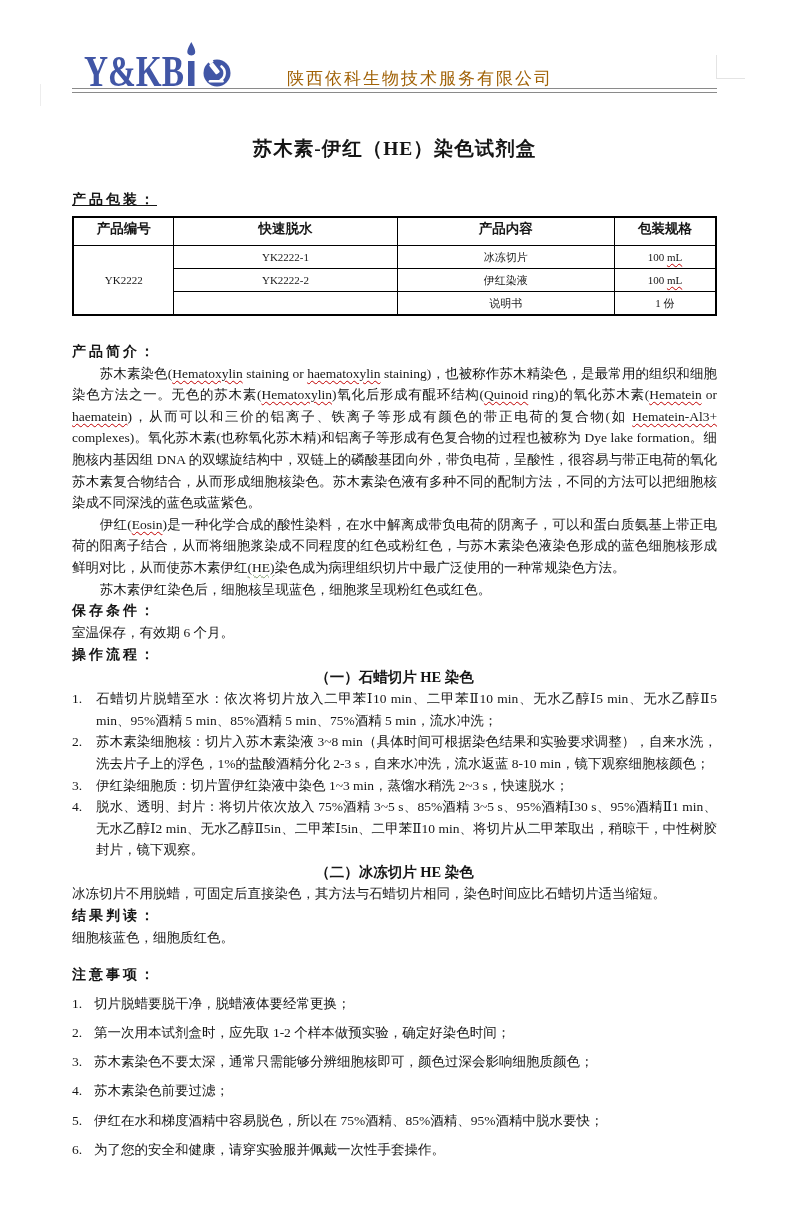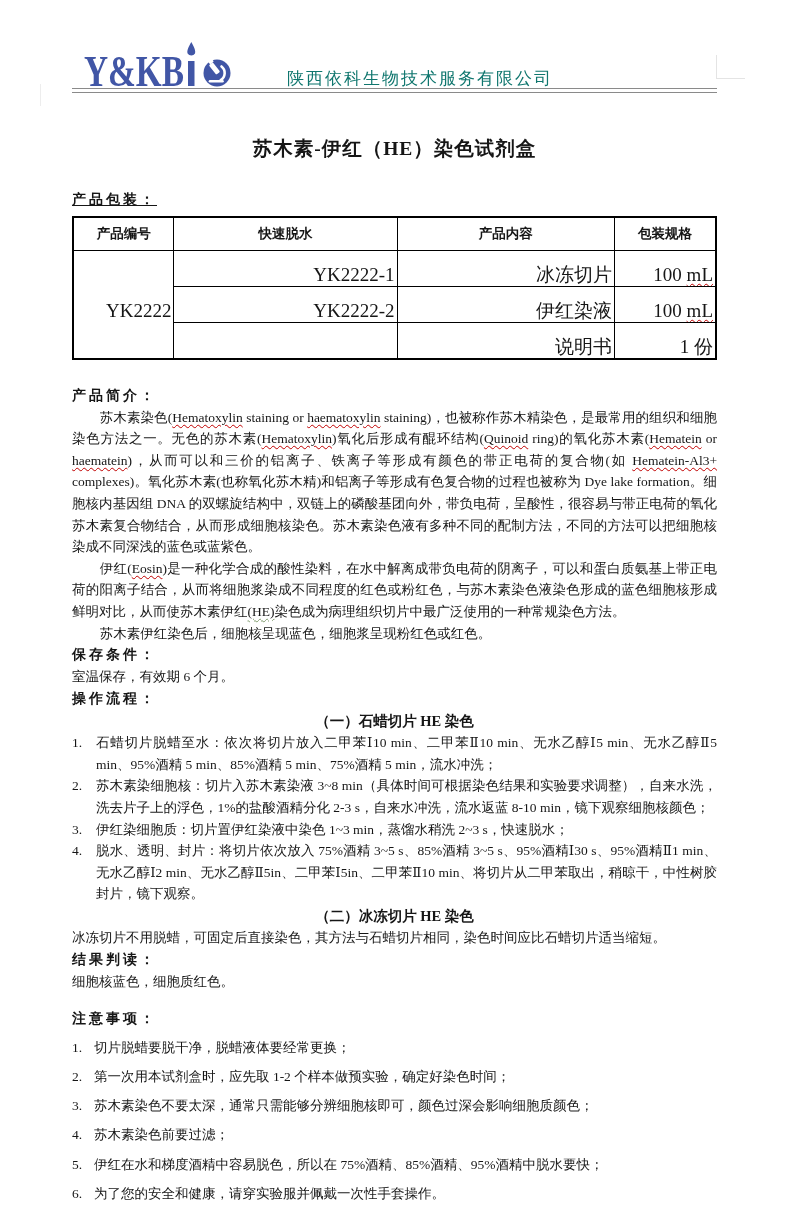--- a/index.html
+++ b/index.html
@@ -4,40 +4,40 @@
 <style>
   html,body{margin:0;padding:0;background:#ffffff;}
   .page{
     position:relative;width:781px;height:1205px;background:#ffffff;overflow:hidden;
     font-family:"Liberation Serif","DejaVu Serif",serif;color:#161616;
   }
   
   .logo{position:absolute;left:84px;top:40px;width:150px;height:58px;}
   .company{
     position:absolute;left:287px;top:67px;font-size:17px;letter-spacing:2px;
-    color:#0f766e;font-family:"Liberation Sans","DejaVu Sans",sans-serif;white-space:nowrap;
+    color:#a16207;font-family:"Liberation Sans","DejaVu Sans",sans-serif;white-space:nowrap;
   }
   .hdr-rule{position:absolute;left:72px;top:88px;width:645px;height:3px;
     border-top:1px solid #8a8a8a;border-bottom:1px solid #8a8a8a;}
   .corner-mark{position:absolute;left:716px;top:55px;width:28px;height:23px;
     border-left:1px solid #e4e4e4;border-bottom:1px solid #e4e4e4;}
   .left-mark{position:absolute;left:40px;top:84px;width:1px;height:22px;background:#ededed;}
   
   .main{position:absolute;left:72px;top:136px;width:645px;font-size:13.5px;
     line-height:21.6px;text-align:justify;}
   .title{font-size:19.5px;line-height:26px;font-weight:bold;text-align:center;
     letter-spacing:1px;margin:0 0 27px 0;}
   .sec-h{font-weight:bold;font-size:14px;letter-spacing:3px;line-height:22px;text-align:left;}
   .mb4{margin-bottom:5px;text-decoration:underline;}
   .mt26{margin-top:25px;}
   
   table{width:100%;border-collapse:collapse;border:2px solid #000;table-layout:fixed;}
   th,td{border:1px solid #000;text-align:center;padding:0 2px;overflow:hidden;}
-  th{font-size:13.5px;padding-top:5px;padding-bottom:5px;margin-top:23px;}
-  td{font-size:19px;line-height:20px;padding-top:14px;padding-bottom:1px;text-align:right;}
+  th{font-size:13.5px;padding-bottom:5px;margin-top:23px;}
+  td{font-size:11px;line-height:20px;padding-top:1px;padding-bottom:1px;}
   col.c1{width:15.7%;} col.c2{width:34.7%;} col.c3{width:33.8%;} col.c4{width:15.8%;}
   
   .body{margin:0;}
   .ind{text-indent:2.05em;}
   .sp-red{text-decoration:underline wavy #c00000;text-decoration-thickness:1px;text-underline-offset:2px;}
   .sp-green{text-decoration:underline wavy #7f9b6d;text-decoration-thickness:1px;text-underline-offset:2px;}
   .sub-h{font-weight:bold;font-size:14.5px;line-height:22.5px;text-align:center;}
   .step{position:relative;padding-left:24px;margin:0;}
   .step .no{position:absolute;left:0;top:0;}
   .note{position:relative;padding-left:22px;margin-top:7.5px;}

